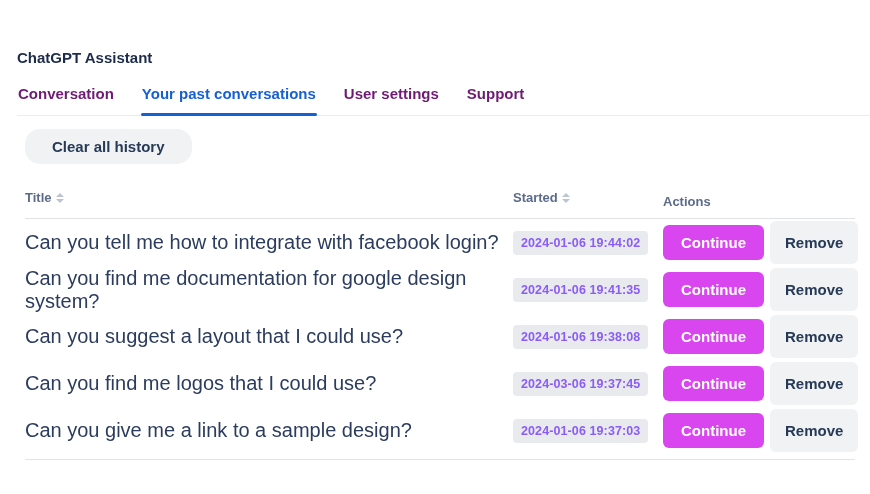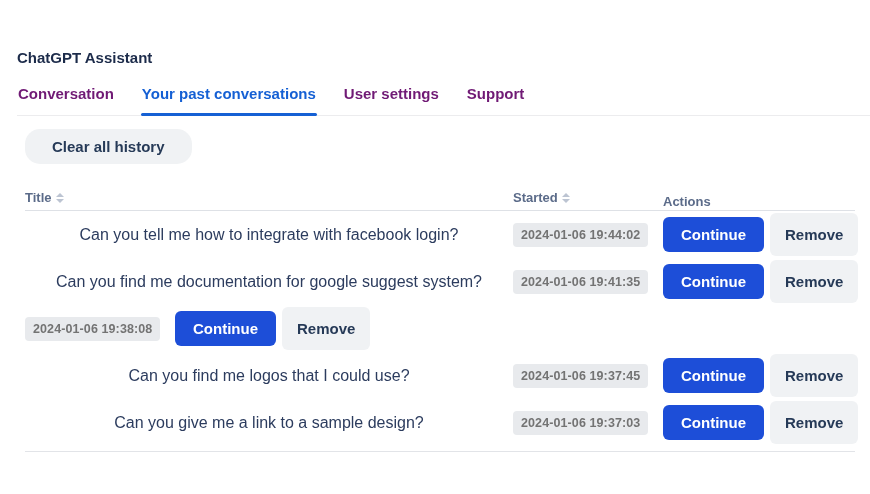--- a/index.html
+++ b/index.html
@@ -39,50 +39,50 @@
   
   .content { padding: 13px 15px 0 25px; }
 
   .btn {
     font-family: "Liberation Sans", sans-serif;
     border: none; border-radius: 6px; cursor: pointer;
     font-size: 15px; font-weight: 700;
     line-height: 1;
   }
   .btn-light { background: #f0f2f4; color: #263a57; }
-  .btn-primary { background: #1d4ed8; color: #ffffff; }
+  .btn-primary { background: #d946ef; color: #ffffff; }
   .clear-btn { padding: 10px 27px; border-radius: 15px; }
 
   
   .table { width: 830px; margin-top: 22px; }
   .thead {
     display: flex; align-items: center;
-    padding-bottom: 1px;
+    padding-bottom: 9px;
     border-bottom: 1px solid #dee1e6;
   }
   .th {
     display: flex; align-items: center; gap: 4px;
     font-size: 13px; font-weight: 700; color: #5b6b89;
   }
   .th-title { flex: 1; }
   .th-started { width: 150px; align-items: center; }
   .th-actions { width: 192px; margin-top: 8px; }
   .sort-icon { display: inline-flex; flex-direction: column; gap: 2px; }
   .tri { width: 0; height: 0; border-left: 4px solid transparent; border-right: 4px solid transparent; }
   .tri.up { border-bottom: 4px solid #bcc4d2; }
   .tri.down { border-top: 4px solid #bcc4d2; }
 
   .tbody { padding-bottom: 5px; border-bottom: 1px solid #e2e4e8; }
   .row { display: flex; align-items: center; height: 47px; }
-  .col-title { flex: 1; font-size: 16px; color: #2c3c5e; text-align: center; }
+  .col-title { flex: 1; font-size: 20px; color: #2c3c5e; }
   .col-started { width: 150px; }
   .col-actions { width: 192px; display: flex; gap: 6px; align-items: center; }
   .badge {
     display: inline-block;
-    background: #e8eaed; color: #737373;
+    background: #e8eaed; color: #8b5cf6;
     font-size: 12.5px; font-weight: 700;
     padding: 5px 8px; border-radius: 4px;
     letter-spacing: 0.1px;
     white-space: nowrap;
   }
   .continue-btn { padding: 10px 18px; }
   .remove-btn { padding: 14px 15px; }
 </style>
 </head>
 <body>
@@ -137,42 +137,43 @@
           <div class="col-title">Can you tell me how to integrate with facebook login?</div>
           <div class="col-started">
             <span class="badge">2024-01-06 19:44:02</span>
           </div>
           <div class="col-actions">
             <button class="btn btn-primary continue-btn">Continue</button>
             <button class="btn btn-light remove-btn">Remove</button>
           </div>
         </div>
           <div class="row">
-          <div class="col-title">Can you find me documentation for google suggest system?</div>
+          <div class="col-title">Can you find me documentation for google design system?</div>
           <div class="col-started">
             <span class="badge">2024-01-06 19:41:35</span>
           </div>
           <div class="col-actions">
             <button class="btn btn-primary continue-btn">Continue</button>
             <button class="btn btn-light remove-btn">Remove</button>
           </div>
         </div>
           <div class="row">
+          <div class="col-title">Can you suggest a layout that I could use?</div>
           <div class="col-started">
             <span class="badge">2024-01-06 19:38:08</span>
           </div>
           <div class="col-actions">
             <button class="btn btn-primary continue-btn">Continue</button>
             <button class="btn btn-light remove-btn">Remove</button>
           </div>
         </div>
           <div class="row">
           <div class="col-title">Can you find me logos that I could use?</div>
           <div class="col-started">
-            <span class="badge">2024-01-06 19:37:45</span>
+            <span class="badge">2024-03-06 19:37:45</span>
           </div>
           <div class="col-actions">
             <button class="btn btn-primary continue-btn">Continue</button>
             <button class="btn btn-light remove-btn">Remove</button>
           </div>
         </div>
           <div class="row">
           <div class="col-title">Can you give me a link to a sample design?</div>
           <div class="col-started">
             <span class="badge">2024-01-06 19:37:03</span>

